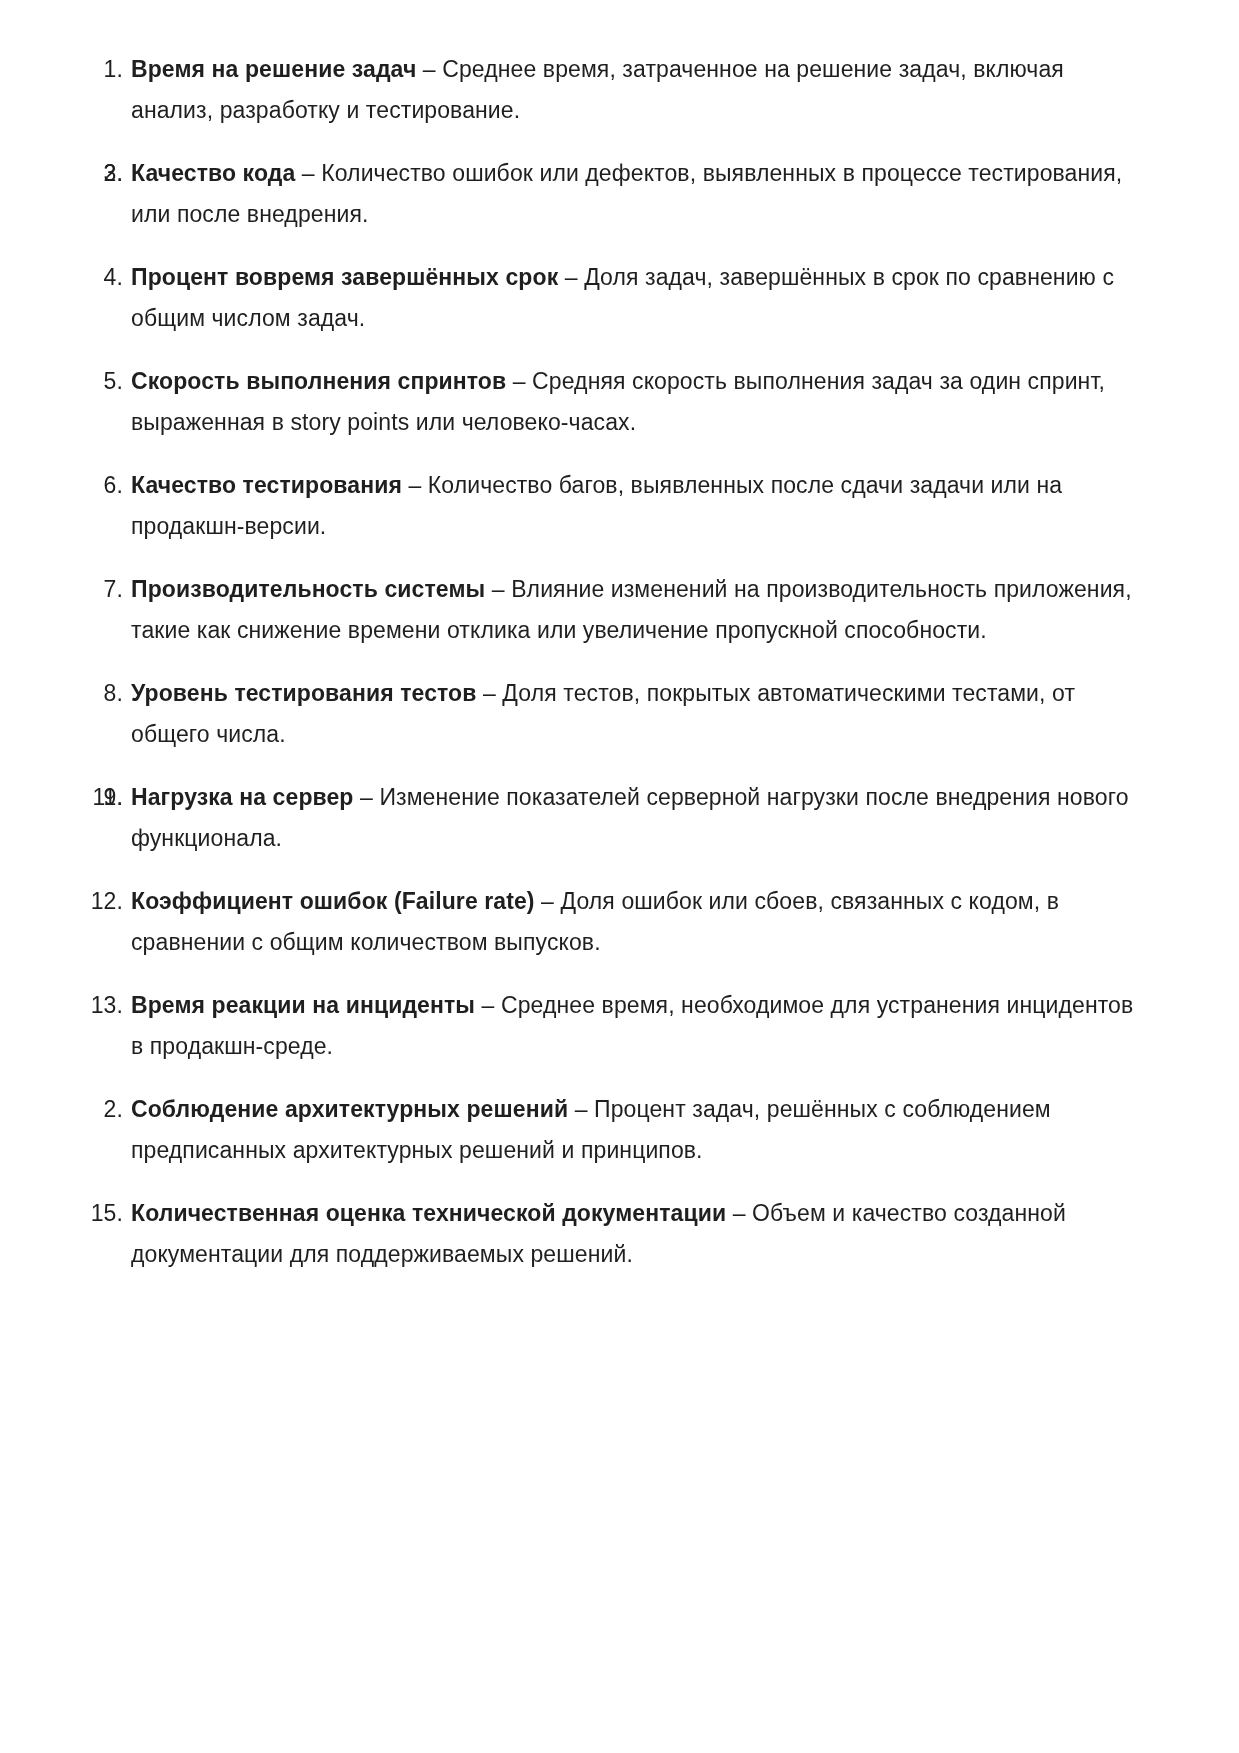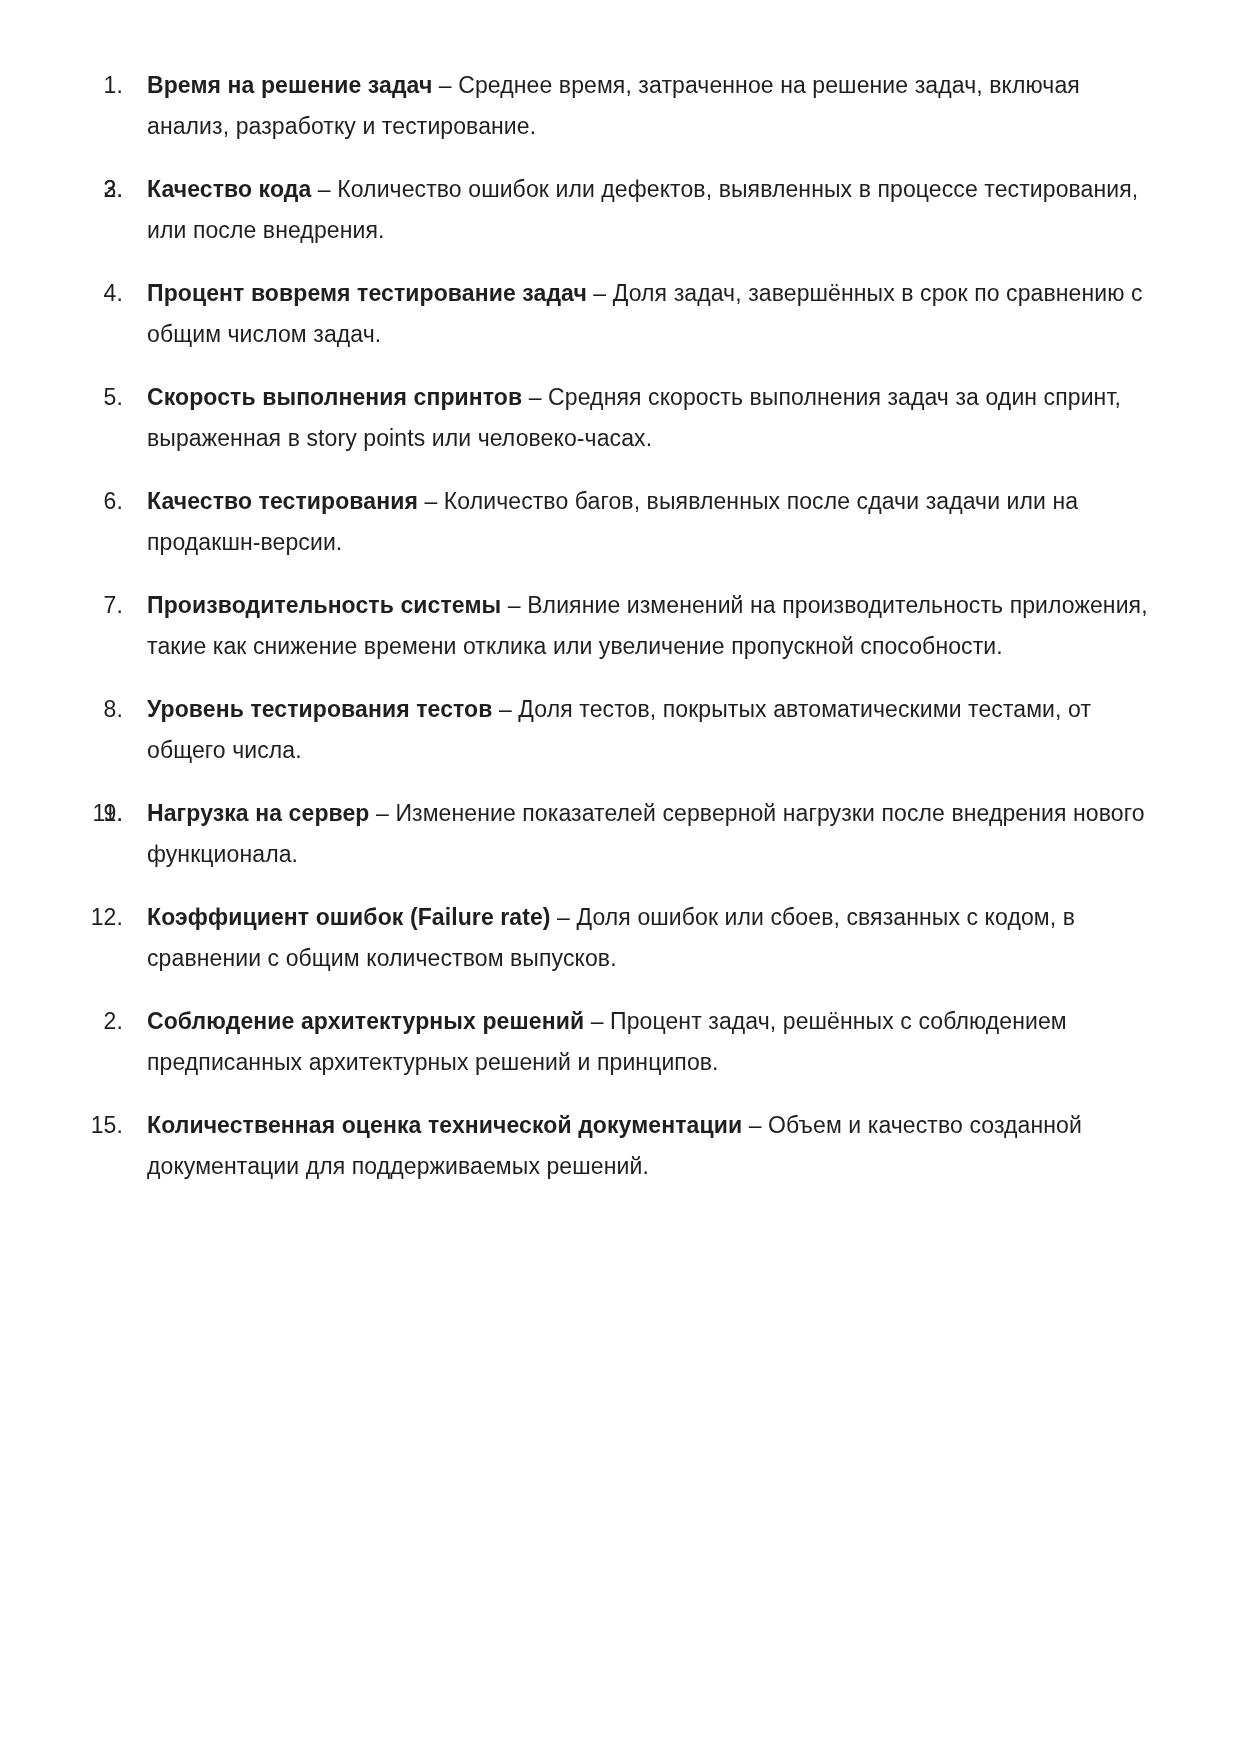--- a/index.html
+++ b/index.html
@@ -29,21 +29,21 @@
     letter-spacing: 0.1px;
   }
   .num {
     position: absolute;
     left: 0;
     top: 0;
     width: 123px;
     text-align: right;
   }
   .body {
-    margin: 16px;
+    margin: 0;
     max-width: 1007px;
   }
   .term { font-weight: 700; }
 </style>
 </head>
 <body>
 
 <div class="doc">
   <ol class="metric-list" id="metric-list">
       <li class="item">
@@ -52,21 +52,21 @@
       </li>
       <li class="item">
         <span class="num">2.</span>
       </li>
       <li class="item">
         <span class="num">3.</span>
         <p class="body"><strong class="term">Качество кода</strong><span class="desc"> – Количество ошибок или дефектов, выявленных в процессе тестирования, или после внедрения.</span></p>
       </li>
       <li class="item">
         <span class="num">4.</span>
-        <p class="body"><strong class="term">Процент вовремя тестирование задач</strong><span class="desc"> – Доля задач, завершённых в срок по сравнению с общим числом задач.</span></p>
+        <p class="body"><strong class="term">Процент вовремя завершённых срок</strong><span class="desc"> – Доля задач, завершённых в срок по сравнению с общим числом задач.</span></p>
       </li>
       <li class="item">
         <span class="num">5.</span>
         <p class="body"><strong class="term">Скорость выполнения спринтов</strong><span class="desc"> – Средняя скорость выполнения задач за один спринт, выраженная в story points или человеко-часах.</span></p>
       </li>
       <li class="item">
         <span class="num">6.</span>
         <p class="body"><strong class="term">Качество тестирования</strong><span class="desc"> – Количество багов, выявленных после сдачи задачи или на продакшн-версии.</span></p>
       </li>
       <li class="item">
@@ -82,20 +82,24 @@
       </li>
       <li class="item">
         <span class="num">11.</span>
         <p class="body"><strong class="term">Нагрузка на сервер</strong><span class="desc"> – Изменение показателей серверной нагрузки после внедрения нового функционала.</span></p>
       </li>
       <li class="item">
         <span class="num">12.</span>
         <p class="body"><strong class="term">Коэффициент ошибок (Failure rate)</strong><span class="desc"> – Доля ошибок или сбоев, связанных с кодом, в сравнении с общим количеством выпусков.</span></p>
       </li>
       <li class="item">
+        <span class="num">13.</span>
+        <p class="body"><strong class="term">Время реакции на инциденты</strong><span class="desc"> – Среднее время, необходимое для устранения инцидентов в продакшн-среде.</span></p>
+      </li>
+      <li class="item">
         <span class="num">2.</span>
         <p class="body"><strong class="term">Соблюдение архитектурных решений</strong><span class="desc"> – Процент задач, решённых с соблюдением предписанных архитектурных решений и принципов.</span></p>
       </li>
       <li class="item">
         <span class="num">15.</span>
         <p class="body"><strong class="term">Количественная оценка технической документации</strong><span class="desc"> – Объем и качество созданной документации для поддерживаемых решений.</span></p>
       </li>
     </ol>
 </div>
 

